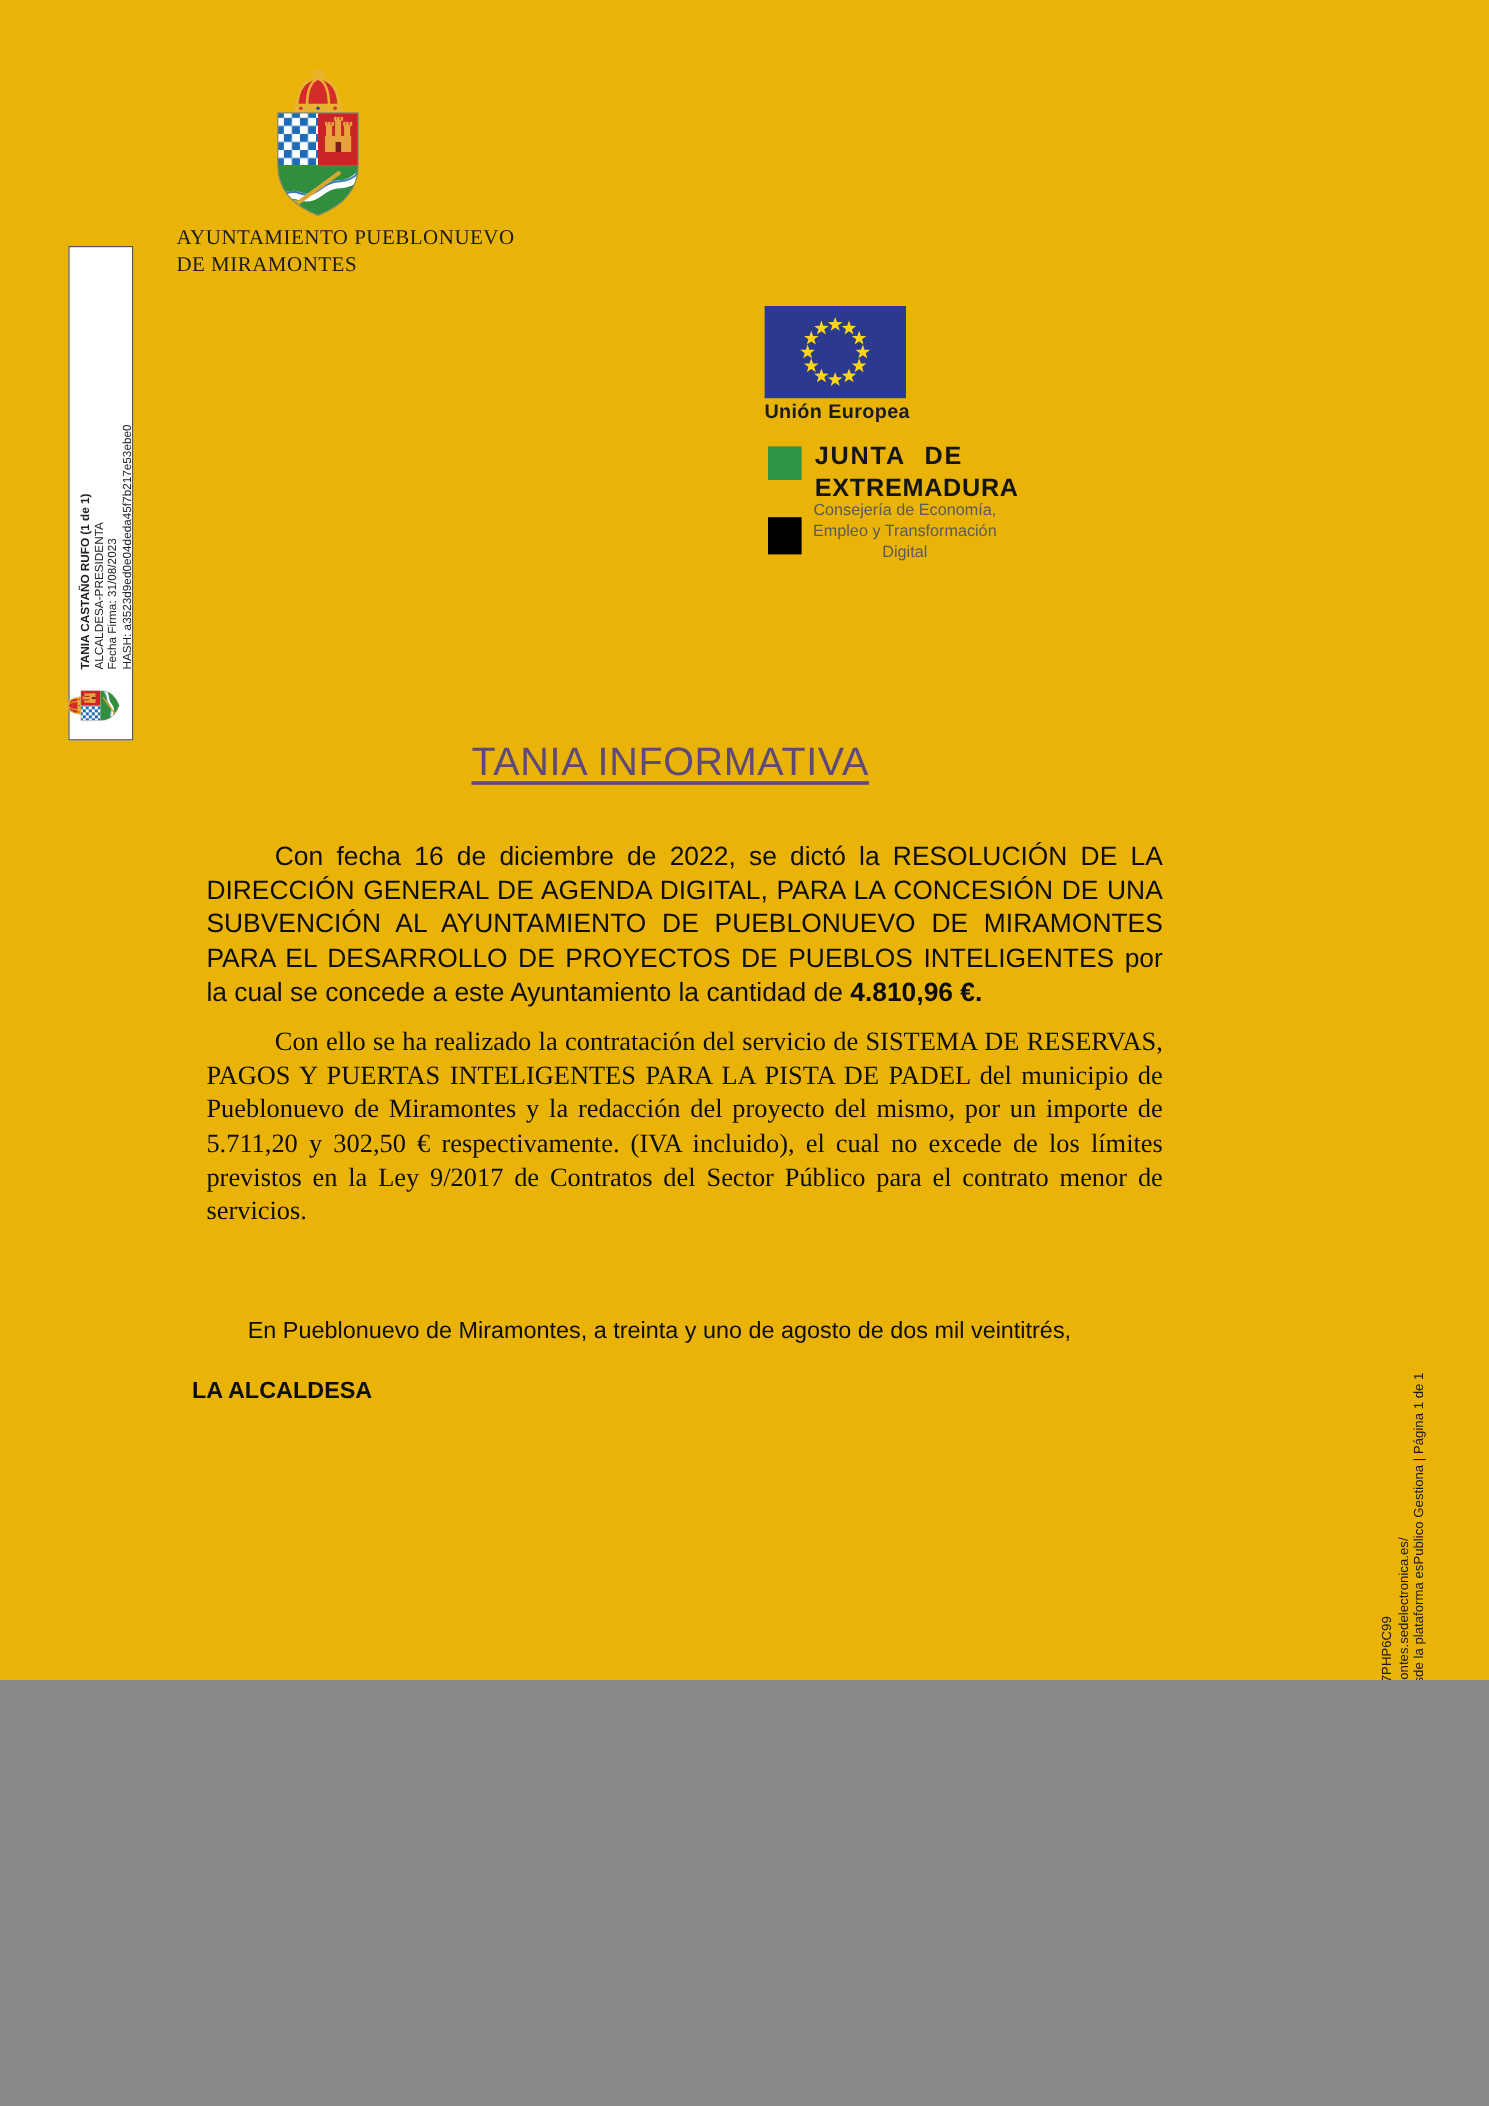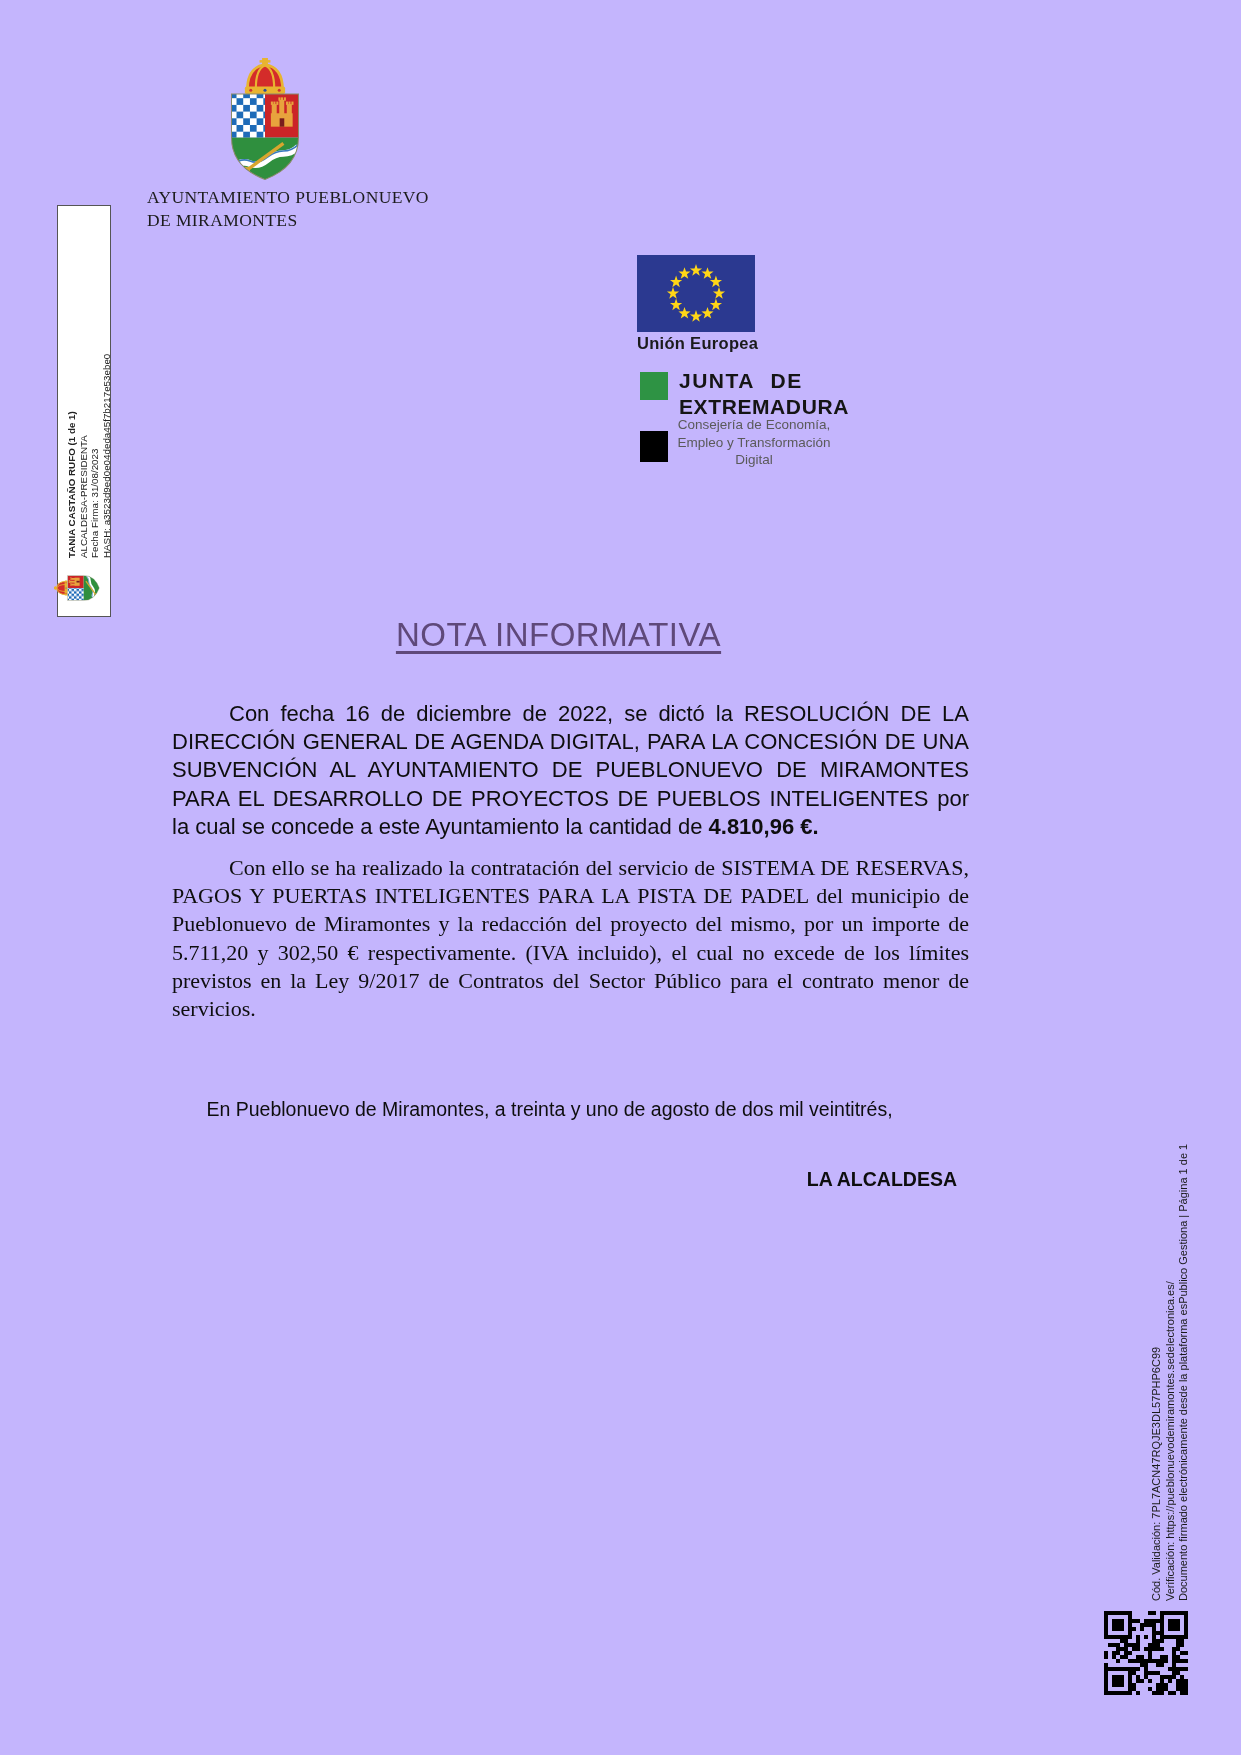--- a/index.html
+++ b/index.html
@@ -1,16 +1,16 @@
 <!DOCTYPE html>
 <html><head>
 <meta charset="utf-8">
 <style>
   html,body{margin:0;padding:0;background:#888;}
-  .page{position:relative;width:1241px;height:1755px;background:#c4b5fd;margin:0 auto;overflow:hidden;
+  .page{position:relative;width:1241px;height:1400px;background:#eab308;margin:0 auto;overflow:hidden;
         font-family:"Liberation Sans",sans-serif;color:#111;}
 
   
   .coat-main{position:absolute;left:222px;top:58px;width:86px;height:134px;}
   .muni-name{position:absolute;left:147px;top:186px;font-family:"Liberation Serif",serif;
              font-size:17.5px;line-height:23px;color:#1c1c1c;letter-spacing:.4px;}
 
   
   .stamp-box{position:absolute;left:57px;top:205px;width:52px;height:410px;border:1px solid #555;background:#fff;}
   .stamp-text{position:absolute;left:66px;top:558px;width:336px;transform:rotate(-90deg);
@@ -38,21 +38,21 @@
              font-size:33px;color:#5f497a;text-decoration:underline;text-underline-offset:5px;letter-spacing:.5px;}
 
   
   .body-text{position:absolute;left:172px;top:700px;width:797px;font-size:22px;line-height:28.2px;
              text-align:justify;color:#0e0e0e;}
   .body-text p{margin:0;text-indent:57px;}
   .body-text p + p{margin-top:13px;font-family:Liberation Serif, serif;}
 
   
   .date-line{position:absolute;left:151px;top:1098px;width:797px;text-align:center;font-size:19.5px;color:#0e0e0e;}
-  .role-line{position:absolute;left:160px;top:1148px;width:797px;text-align:right;font-size:19.5px;font-weight:bold;color:#0e0e0e;margin-top:20px;}
+  .role-line{position:absolute;left:160px;top:1148px;width:797px;text-align:left;font-size:19.5px;font-weight:bold;color:#0e0e0e;}
   .signer-line{position:absolute;left:160px;top:1281px;width:797px;text-align:center;font-size:19.5px;color:#0e0e0e;}
 
   
   .right-margin{position:absolute;left:1150px;top:1601px;width:650px;transform:rotate(-90deg);
                 transform-origin:0 0;font-size:11px;line-height:13.6px;color:#1a1a1a;white-space:nowrap;}
   .qr{position:absolute;left:1104px;top:1611px;width:84px;height:84px;}
 </style>
 </head>
 <body>
 
@@ -147,21 +147,21 @@
   <div class="junta-green"></div>
   <div class="junta-l1">JUNTA DE</div>
   <div class="junta-l2">EXTREMADURA</div>
   <div class="junta-black"></div>
   <div class="consejeria">
     <div>Consejería de Economía,</div>
     <div>Empleo y Transformación</div>
     <div>Digital</div>
   </div>
 
-  <div class="doc-title">NOTA INFORMATIVA</div>
+  <div class="doc-title">TANIA INFORMATIVA</div>
 
   <div class="body-text">
     <p><span>Con fecha 16 de diciembre de 2022, se dictó la RESOLUCIÓN DE LA DIRECCIÓN GENERAL DE AGENDA DIGITAL, PARA LA CONCESIÓN DE UNA SUBVENCIÓN AL AYUNTAMIENTO DE PUEBLONUEVO DE MIRAMONTES PARA EL DESARROLLO DE PROYECTOS DE PUEBLOS INTELIGENTES por la cual se concede a este Ayuntamiento la cantidad de </span><span style="font-weight: bold;">4.810,96 €.</span></p>
     <p><span>Con ello se ha realizado la contratación del servicio de SISTEMA DE RESERVAS, PAGOS Y PUERTAS INTELIGENTES PARA LA PISTA DE PADEL del municipio de Pueblonuevo de Miramontes y la redacción del proyecto del mismo, por un importe de 5.711,20 y 302,50 € respectivamente. (IVA incluido), el cual no excede de los límites previstos en la Ley 9/2017 de Contratos del Sector Público para el contrato menor de servicios.</span></p>
   </div>
 
   <div class="date-line">En Pueblonuevo de Miramontes, a treinta y uno de agosto de dos mil veintitrés,</div>
   <div class="role-line">LA ALCALDESA</div>
 
   <div class="right-margin">

